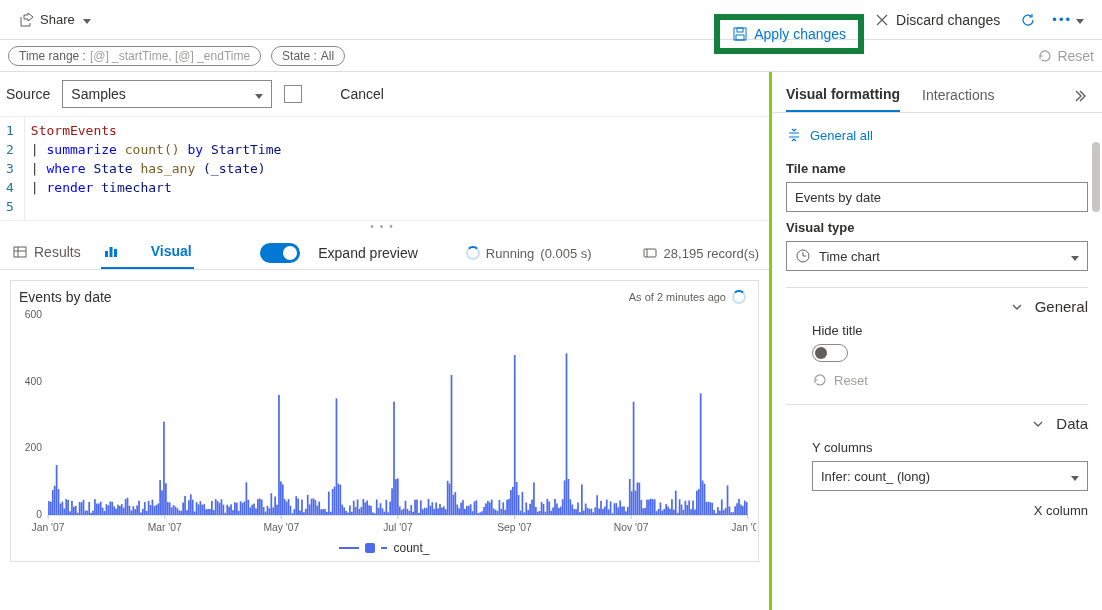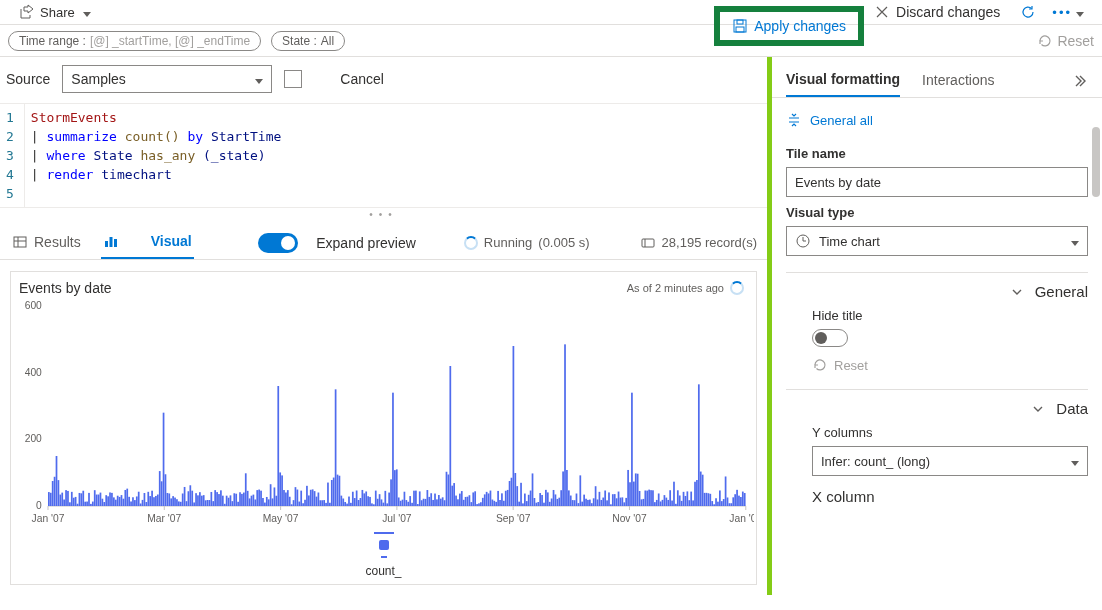--- a/index.html
+++ b/index.html
@@ -8,21 +8,21 @@
     font-size: 13px;
     color: #323130;
     background: #fff;
     width: 1102px;
     height: 610px;
     overflow: hidden;
     position: relative;
   }
   
   .topbar {
-    height: 25px;
+    height: 40px;
     display: flex;
     align-items: center;
     border-bottom: 1px solid #e1dfdd;
     padding: 0 12px;
   }
   .topbar .share {
     display: flex;
     align-items: center;
     gap: 6px;
     padding: 4px 6px;
@@ -69,24 +69,23 @@
   .resetlink {
     color:#a19f9d;display:flex;align-items:center;gap:4px;font-size:14px;
   }
   
   .main {
     display:flex;
     height: calc(610px - 40px - 32px);
   }
   .left {
     flex:1;
-    border-right:5px solid #84cc16;
+    border-right:3px solid #84cc16;
     display:flex;flex-direction:column;
     min-width:0;
-    justify-content:space-between;
   }
   .right {
     width:330px;
     display:flex;flex-direction:column;
     position:relative;
   }
   
   .sourcerow {
     display:flex;align-items:center;gap:12px;
     padding:8px 6px;
@@ -129,21 +128,21 @@
   .spinner{width:14px;height:14px;border:2px solid #c7e0f4;border-top-color:#0078d4;border-radius:50%;}
   
   .chartcard{margin:10px;border:1px solid #e1dfdd;padding:6px 2px 2px 2px;}
   .charthead{display:flex;align-items:center;justify-content:space-between;padding:2px 10px 4px 6px;}
   .charthead .title{font-size:14px;font-weight:400;}
   .charthead .asof{font-size:11px;color:#605e5c;display:flex;align-items:center;gap:6px;}
   .chartbody{position:relative;height:230px;}
   svg.chart{width:100%;height:230px;}
   .axis text{font-size:10px;fill:#605e5c;}
   .axis line,.axis path{stroke:#c8c6c4;}
-  .legend{display:flex;justify-content:center;align-items:center;gap:6px;font-size:12px;color:#323130;padding:2px 0 4px 0;flex-direction:column;}
+  .legend{display:flex;justify-content:center;align-items:center;gap:6px;font-size:12px;color:#323130;padding:2px 0 4px 0;}
   .legend .dot{width:10px;height:10px;background:#4f6bed;display:inline-block;border-radius:2px;}
   .legend .line{width:20px;height:2px;background:#4f6bed;display:inline-block;}
   
   .rtabs{display:flex;align-items:center;gap:22px;padding:10px 14px 0 14px;border-bottom:1px solid #e1dfdd;}
   .rtab{padding:4px 0 8px 0;cursor:pointer;color:#605e5c;font-size:14px;}
   .rtab.active{color:#323130;font-weight:600;border-bottom:2px solid #0078d4;}
   .rtabs .spacer{flex:1;}
   .chev2{color:#605e5c;}
   .rcontent{padding:10px 14px;overflow:auto;}
   .collapseall{display:flex;align-items:center;gap:8px;color:#0078d4;cursor:pointer;font-size:13px;padding:4px 0 10px 0;}
@@ -754,19 +753,19 @@
               <path d="M4 6 L8 10 L12 6"></path>
             </svg>
           <span>Data</span>
         </div>
         <div class="sectionbody">
           <div style="font-size:13px;margin-bottom:6px;">Y columns</div>
           <div class="input">
             <span>Infer: count_ (long)</span>
             <span class="chevd"></span>
           </div>
-          <div style="font-size:15px;margin:12px 0 6px 0;">X column</div>
+          <div style="font-size:13px;margin:12px 0 6px 0;text-align:right;">X column</div>
         </div>
       </div>
     </div>
     <div class="scrollbar"></div>
   </div>
 </div>
 
 </body></html>

